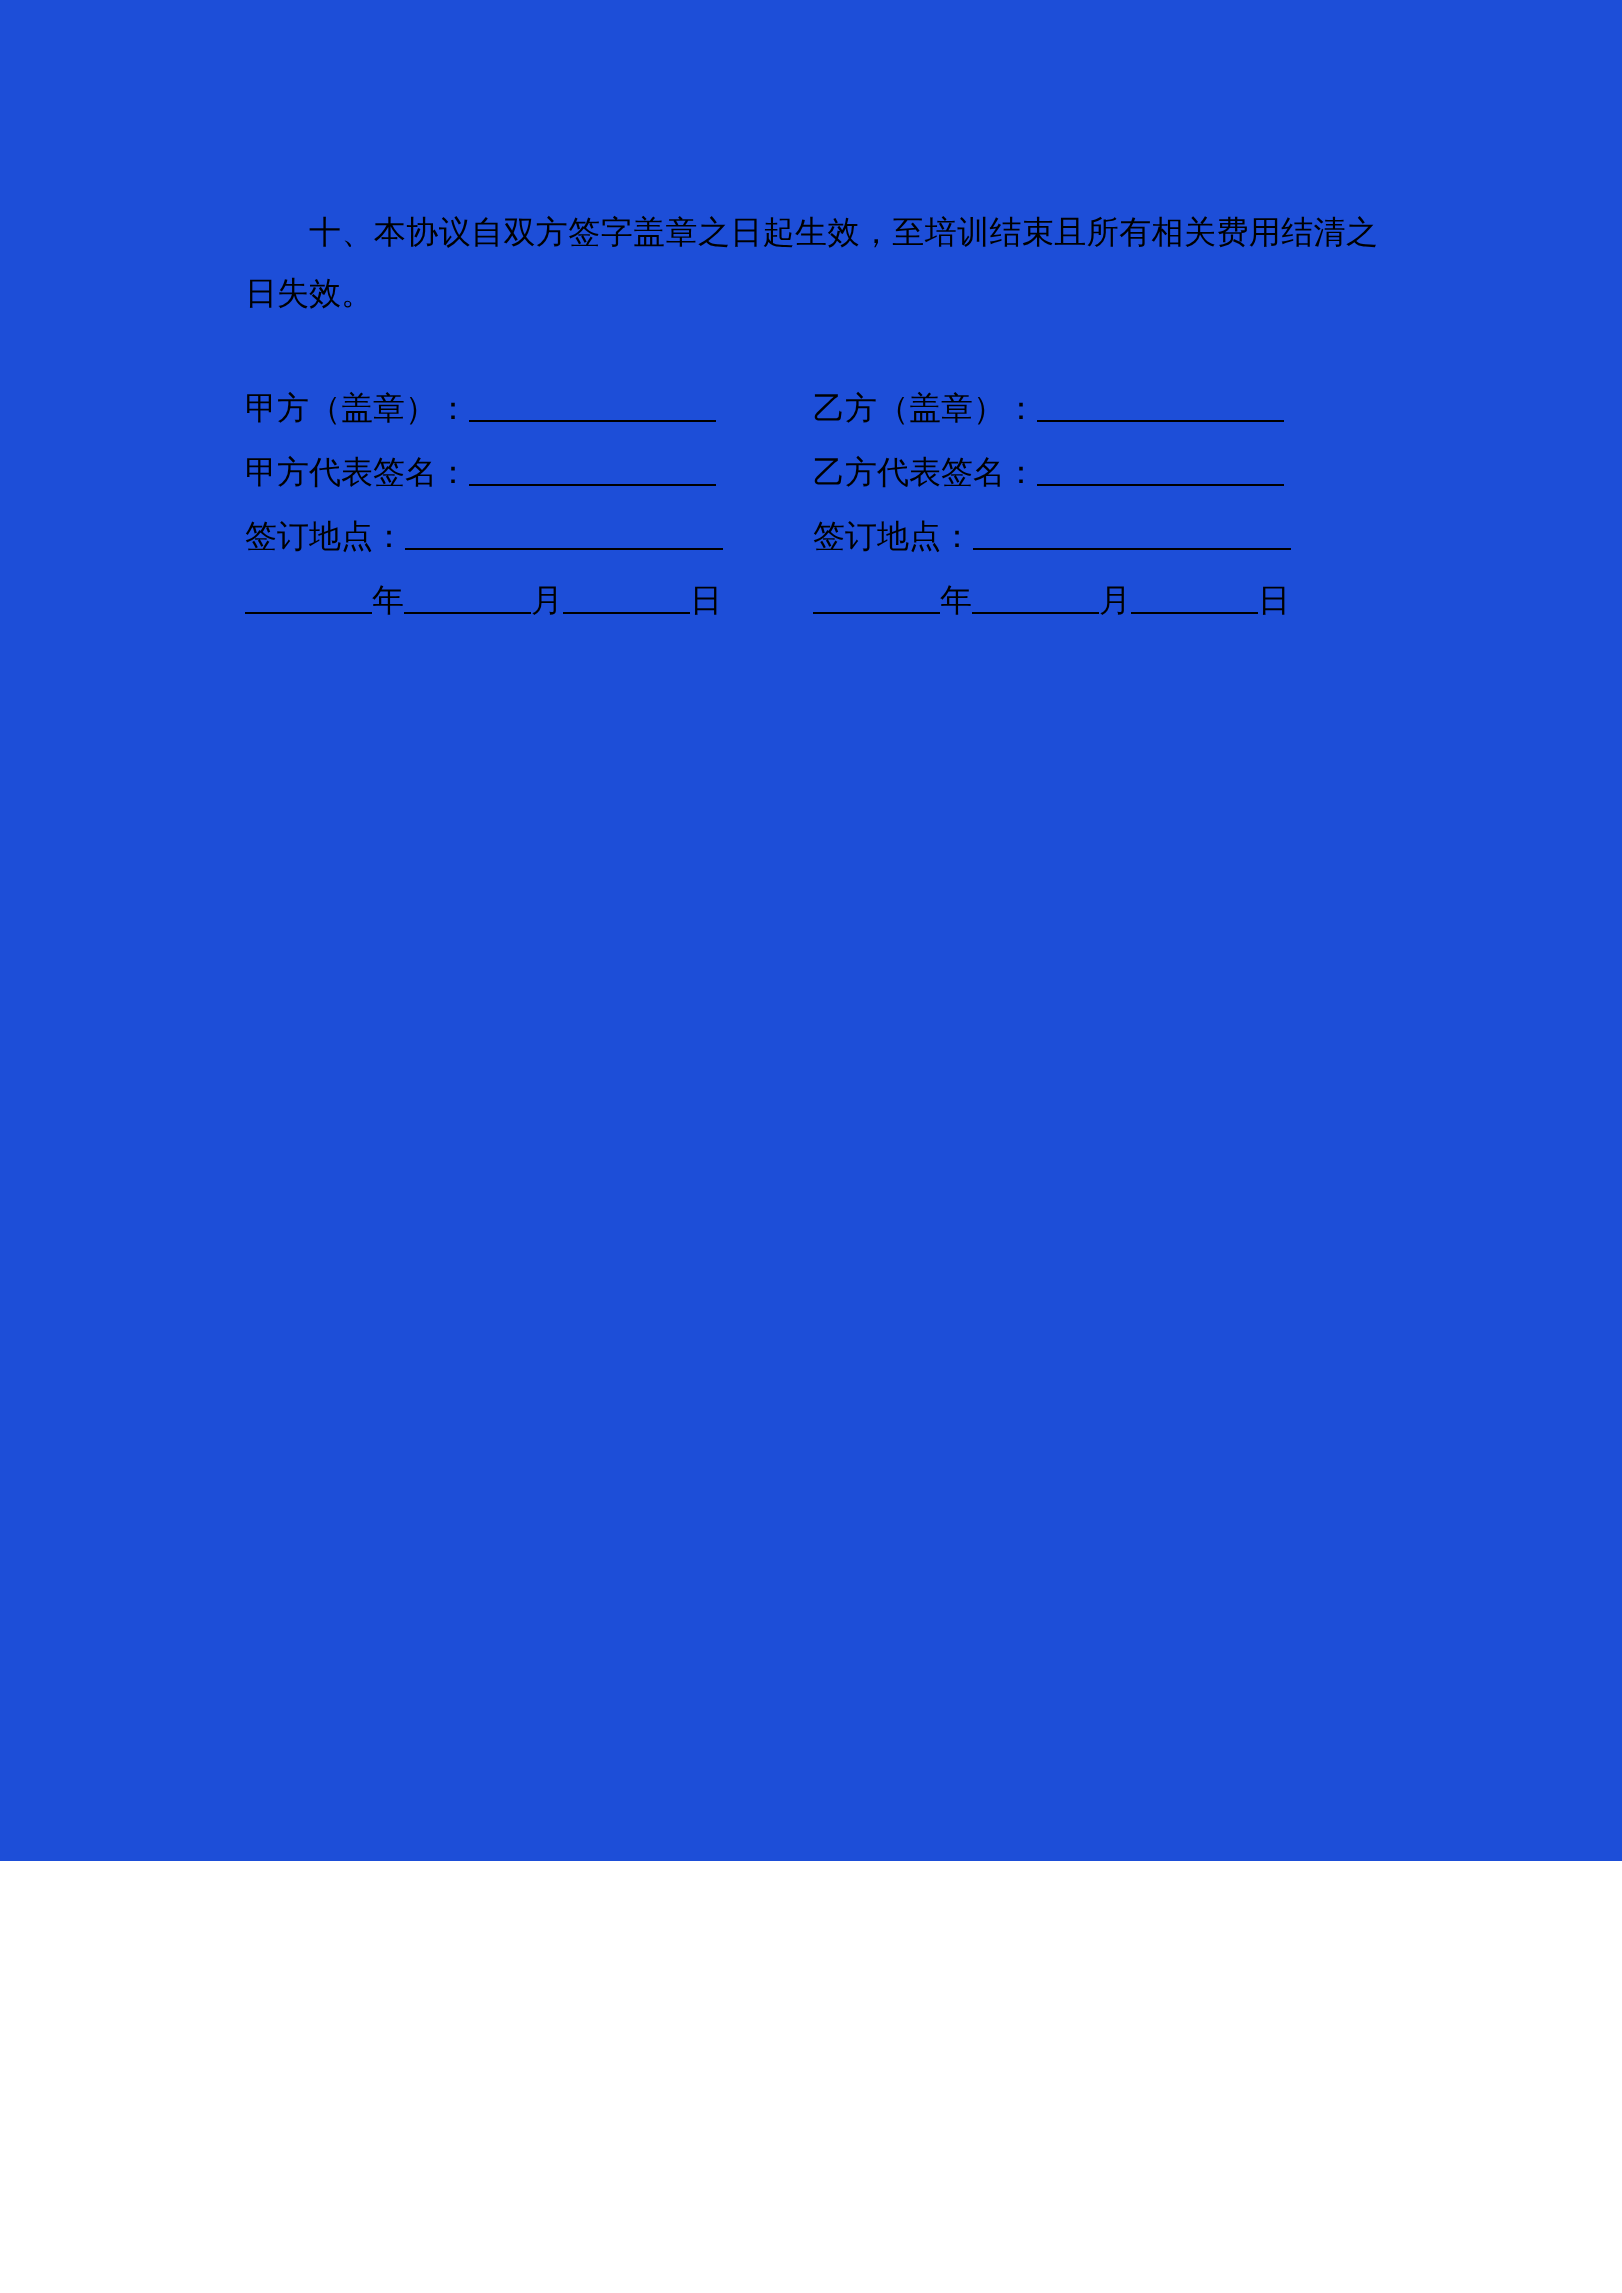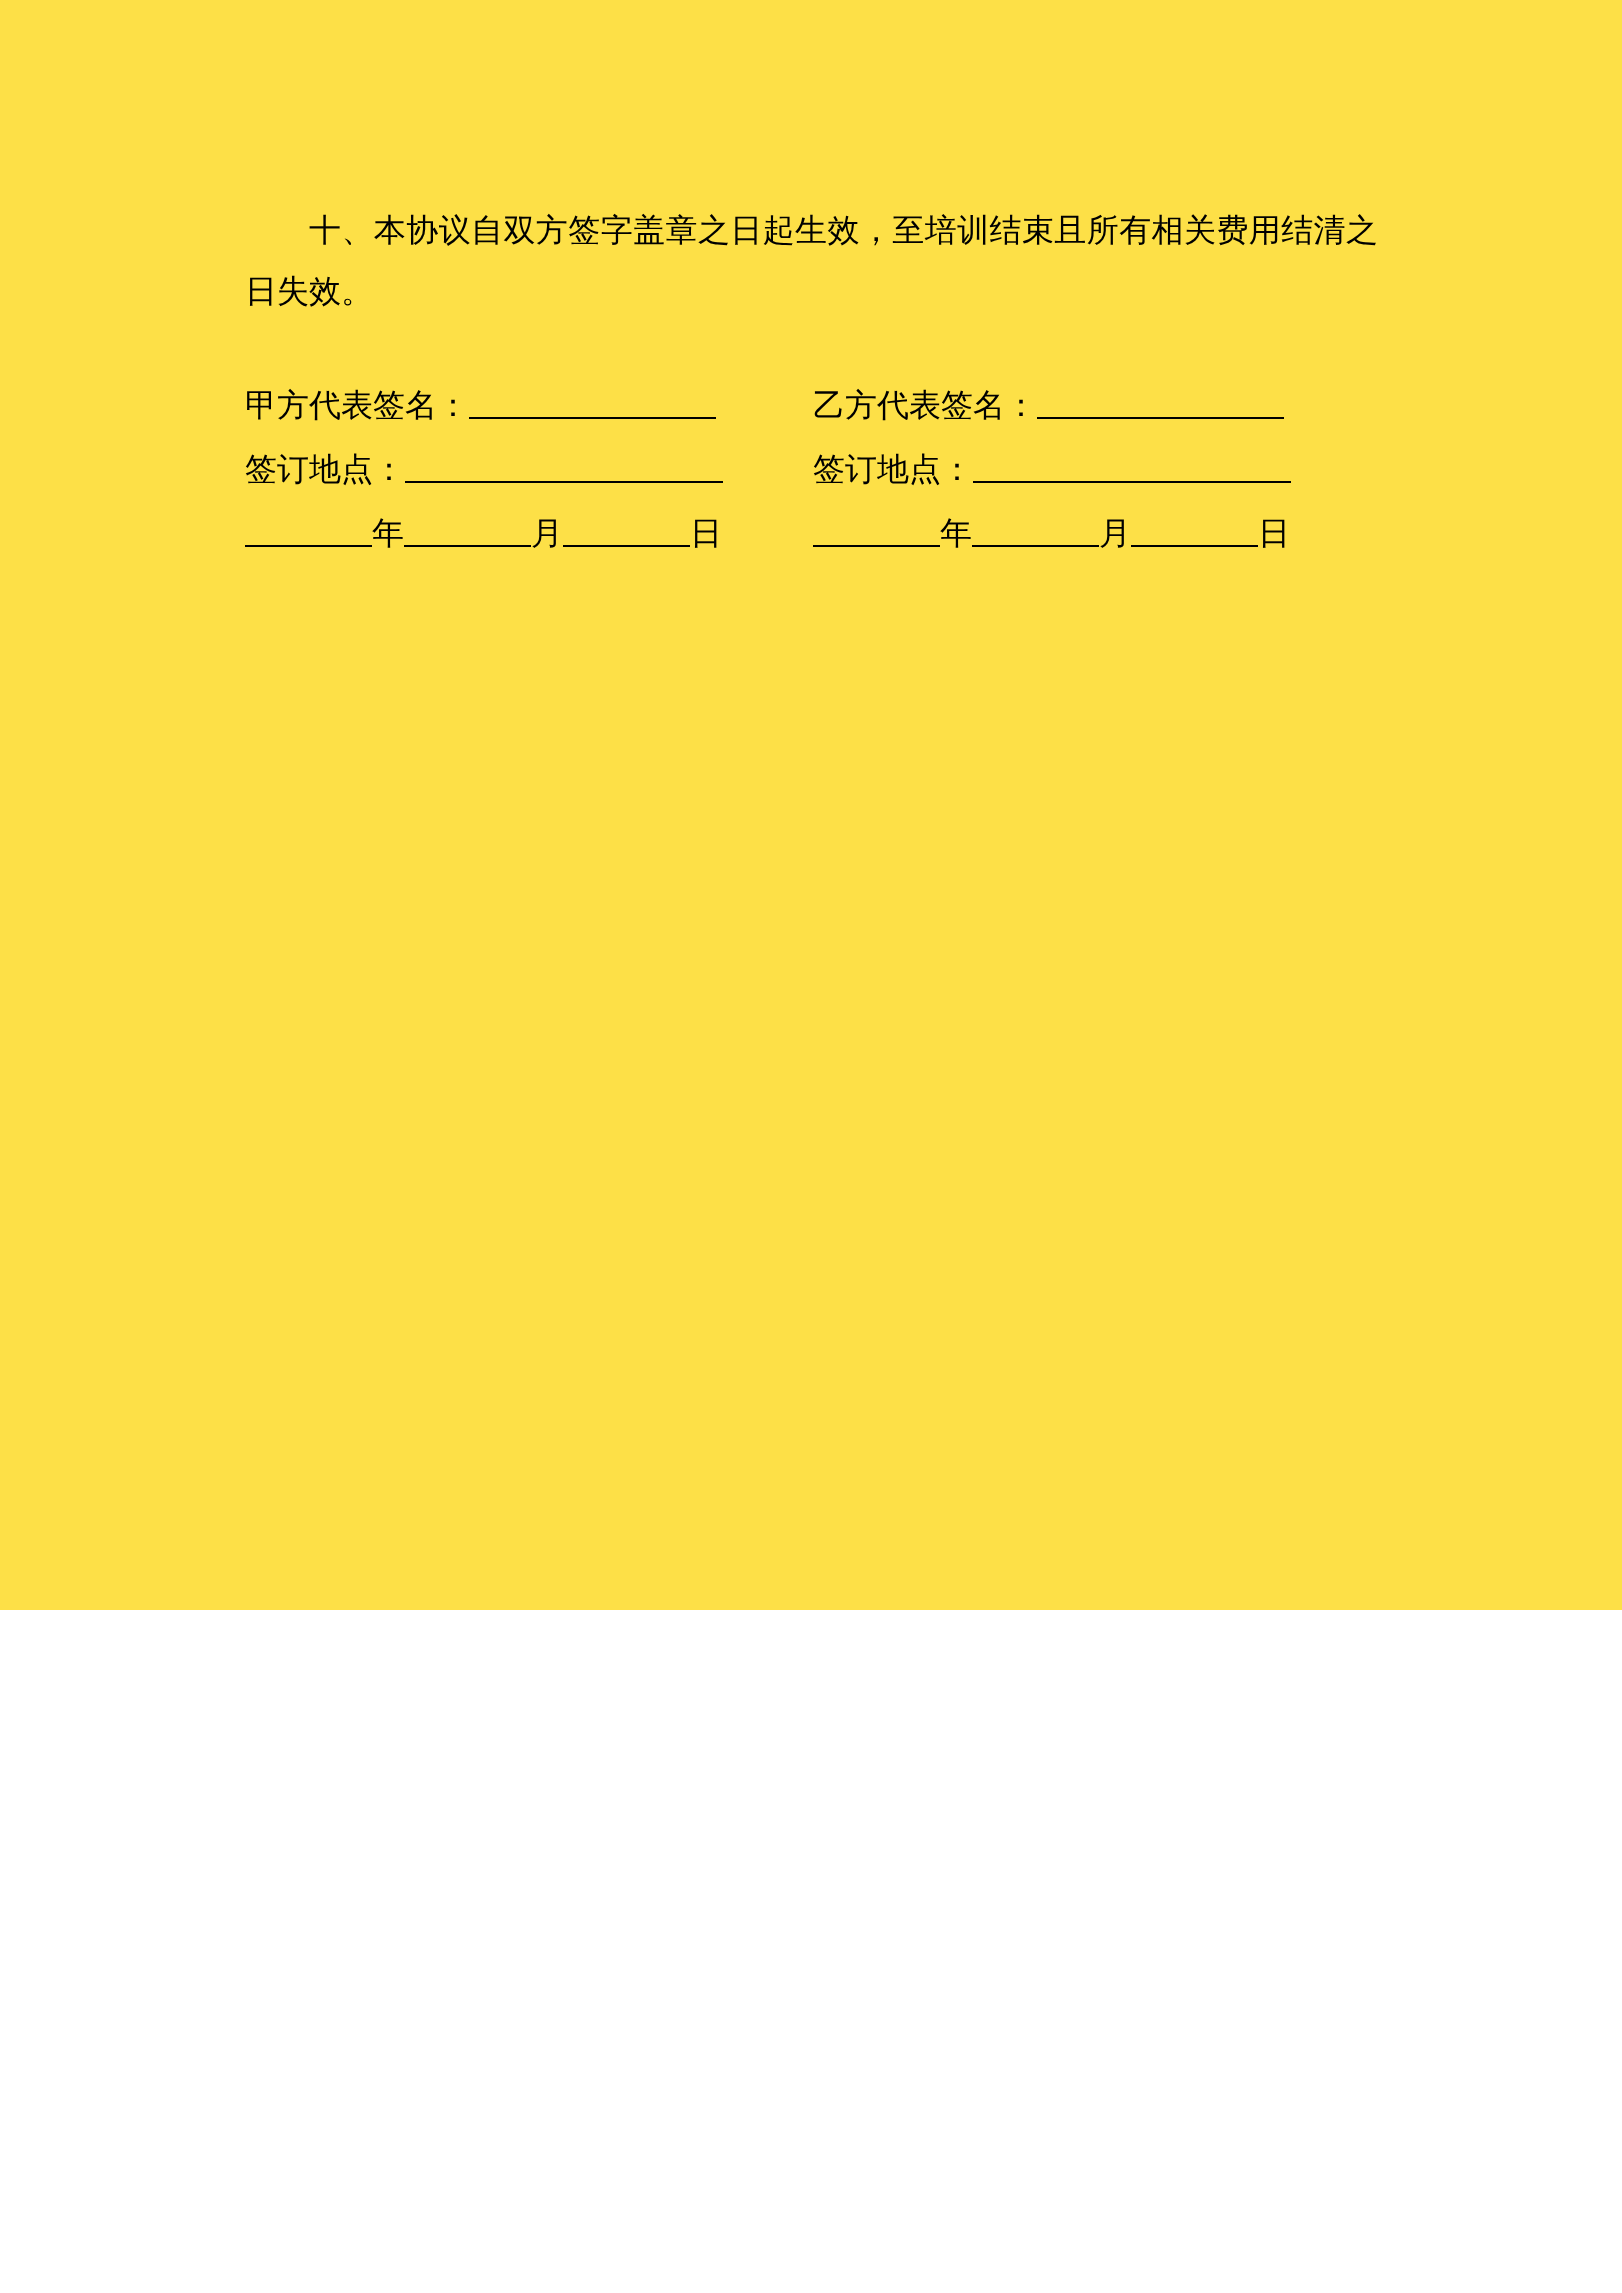--- a/index.html
+++ b/index.html
@@ -3,23 +3,23 @@
 <meta charset="utf-8">
 <style>
   html, body {
     margin: 0;
     padding: 0;
     background: #ffffff;
   }
   .page {
     position: relative;
     width: 1623px;
-    height: 1610px;
-    background: #fde047;
-    font-family: Liberation Mono, monospace;
+    height: 1861px;
+    background: #1d4ed8;
+    font-family: Liberation Sans, sans-serif;
     color: #000000;
     overflow: hidden;
   }
   .content {
     padding: 202px 245px 0 245px;
   }
   .para {
     margin: 0;
     font-size: 32px;
     line-height: 61px;
@@ -65,20 +65,24 @@
 </head>
 <body>
 
 <div class="page">
   <div class="content">
 
     <p class="para">十、本协议自双方签字盖章之日起生效，至培训结束且所有相关费用结清之日失效。</p>
 
     <div class="sig-block">
 
+      <div class="sig-row">
+        <div class="sig-cell-a"><span>甲方（盖章）：</span><span class="blank blank-seal"></span></div>
+        <div class="sig-cell-b"><span>乙方（盖章）：</span><span class="blank blank-seal"></span></div>
+      </div>
 
       <div class="sig-row">
         <div class="sig-cell-a"><span>甲方代表签名：</span><span class="blank blank-seal"></span></div>
         <div class="sig-cell-b"><span>乙方代表签名：</span><span class="blank blank-seal"></span></div>
       </div>
 
       <div class="sig-row">
         <div class="sig-cell-a"><span>签订地点：</span><span class="blank blank-place"></span></div>
         <div class="sig-cell-b"><span>签订地点：</span><span class="blank blank-place"></span></div>
       </div>

